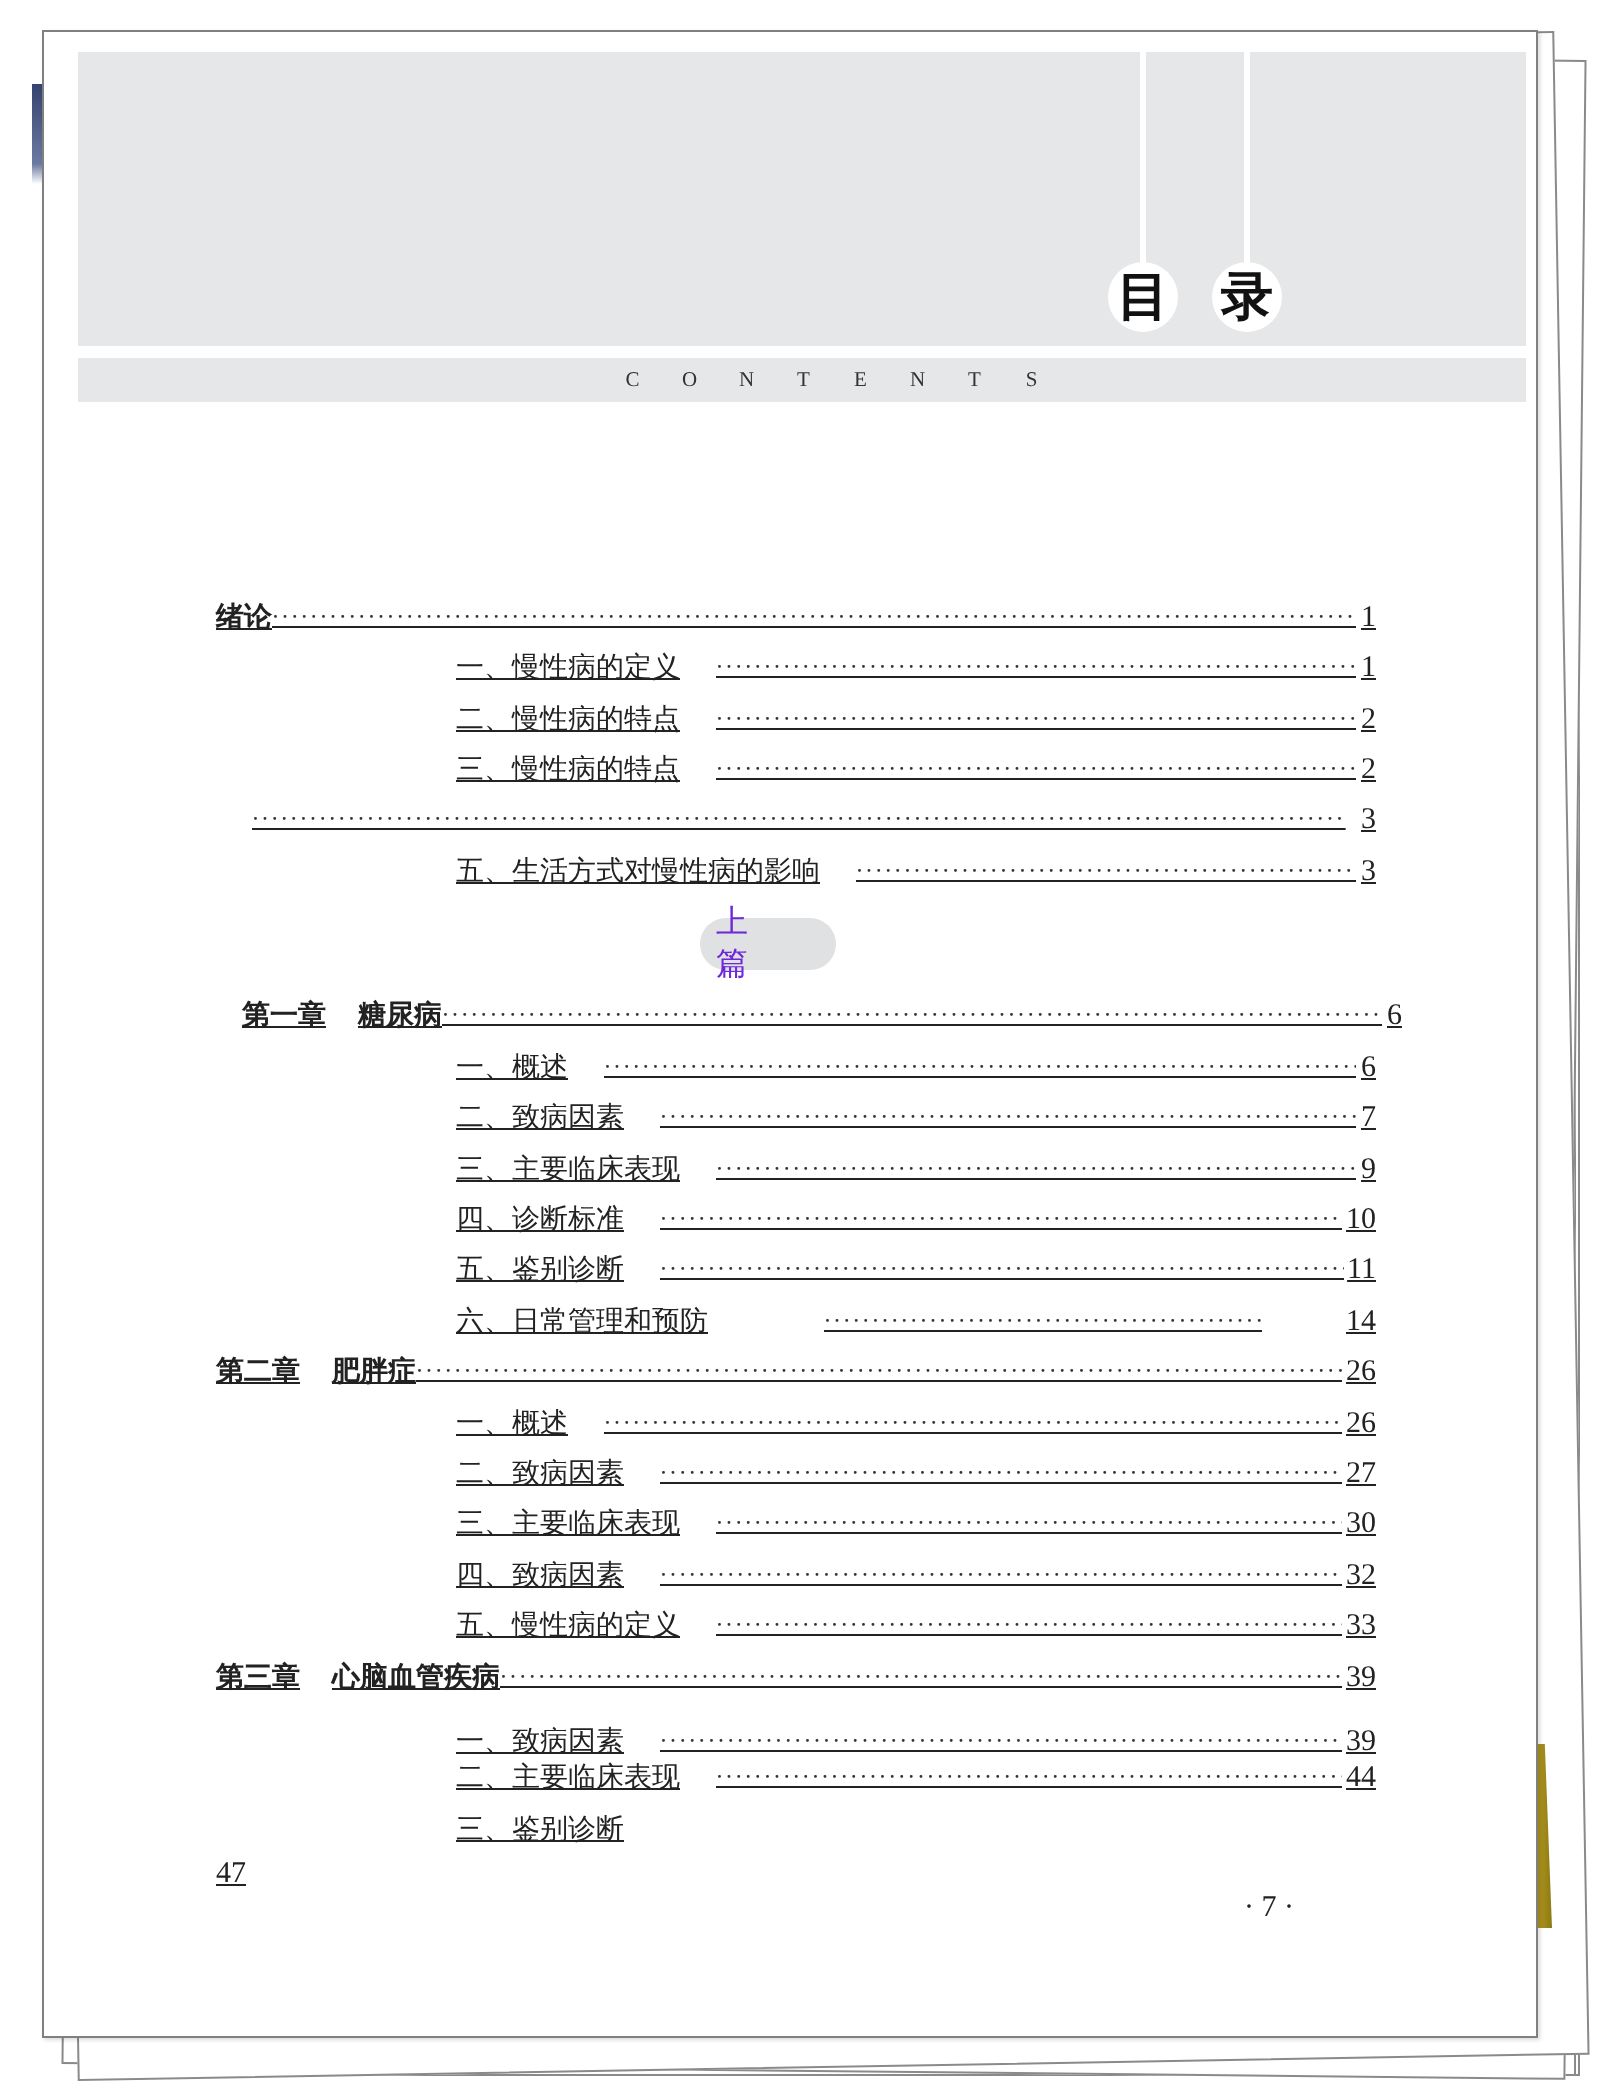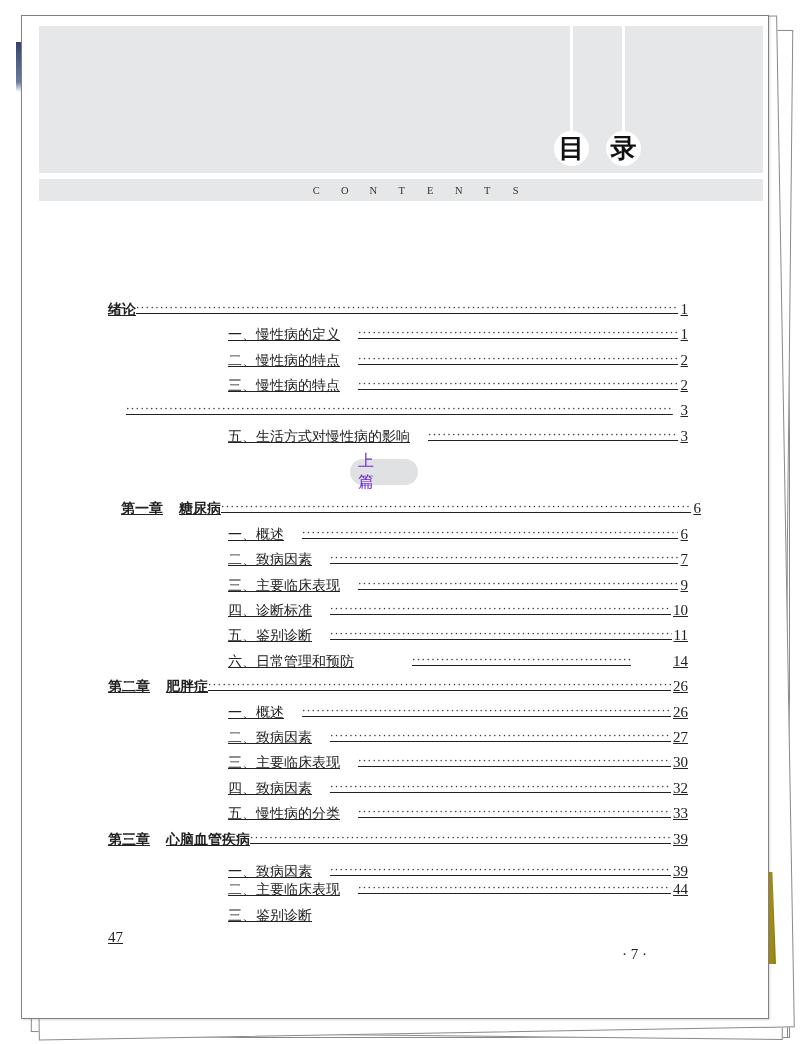--- a/index.html
+++ b/index.html
@@ -165,21 +165,21 @@
       <span class="label">三、主要临床表现</span>
       <span class="dots">··················································································································</span>
       <span class="pg">30</span>
     </div>
     <div class="row sub" style="top:761px;">
       <span class="label">四、致病因素</span>
       <span class="dots">··················································································································</span>
       <span class="pg">32</span>
     </div>
     <div class="row sub" style="top:786px;">
-      <span class="label">五、慢性病的分类</span>
+      <span class="label">五、慢性病的定义</span>
       <span class="dots">··················································································································</span>
       <span class="pg">33</span>
     </div>
 
     <div class="row chapter" style="top:812px;">
       <span class="label"><span class="chno">第三章</span><span>心脑血管疾病</span></span>
       <span class="dots" style="margin-left:0;">··················································································································</span>
       <span class="pg">39</span>
     </div>
     <div class="row sub" style="top:844px;">

